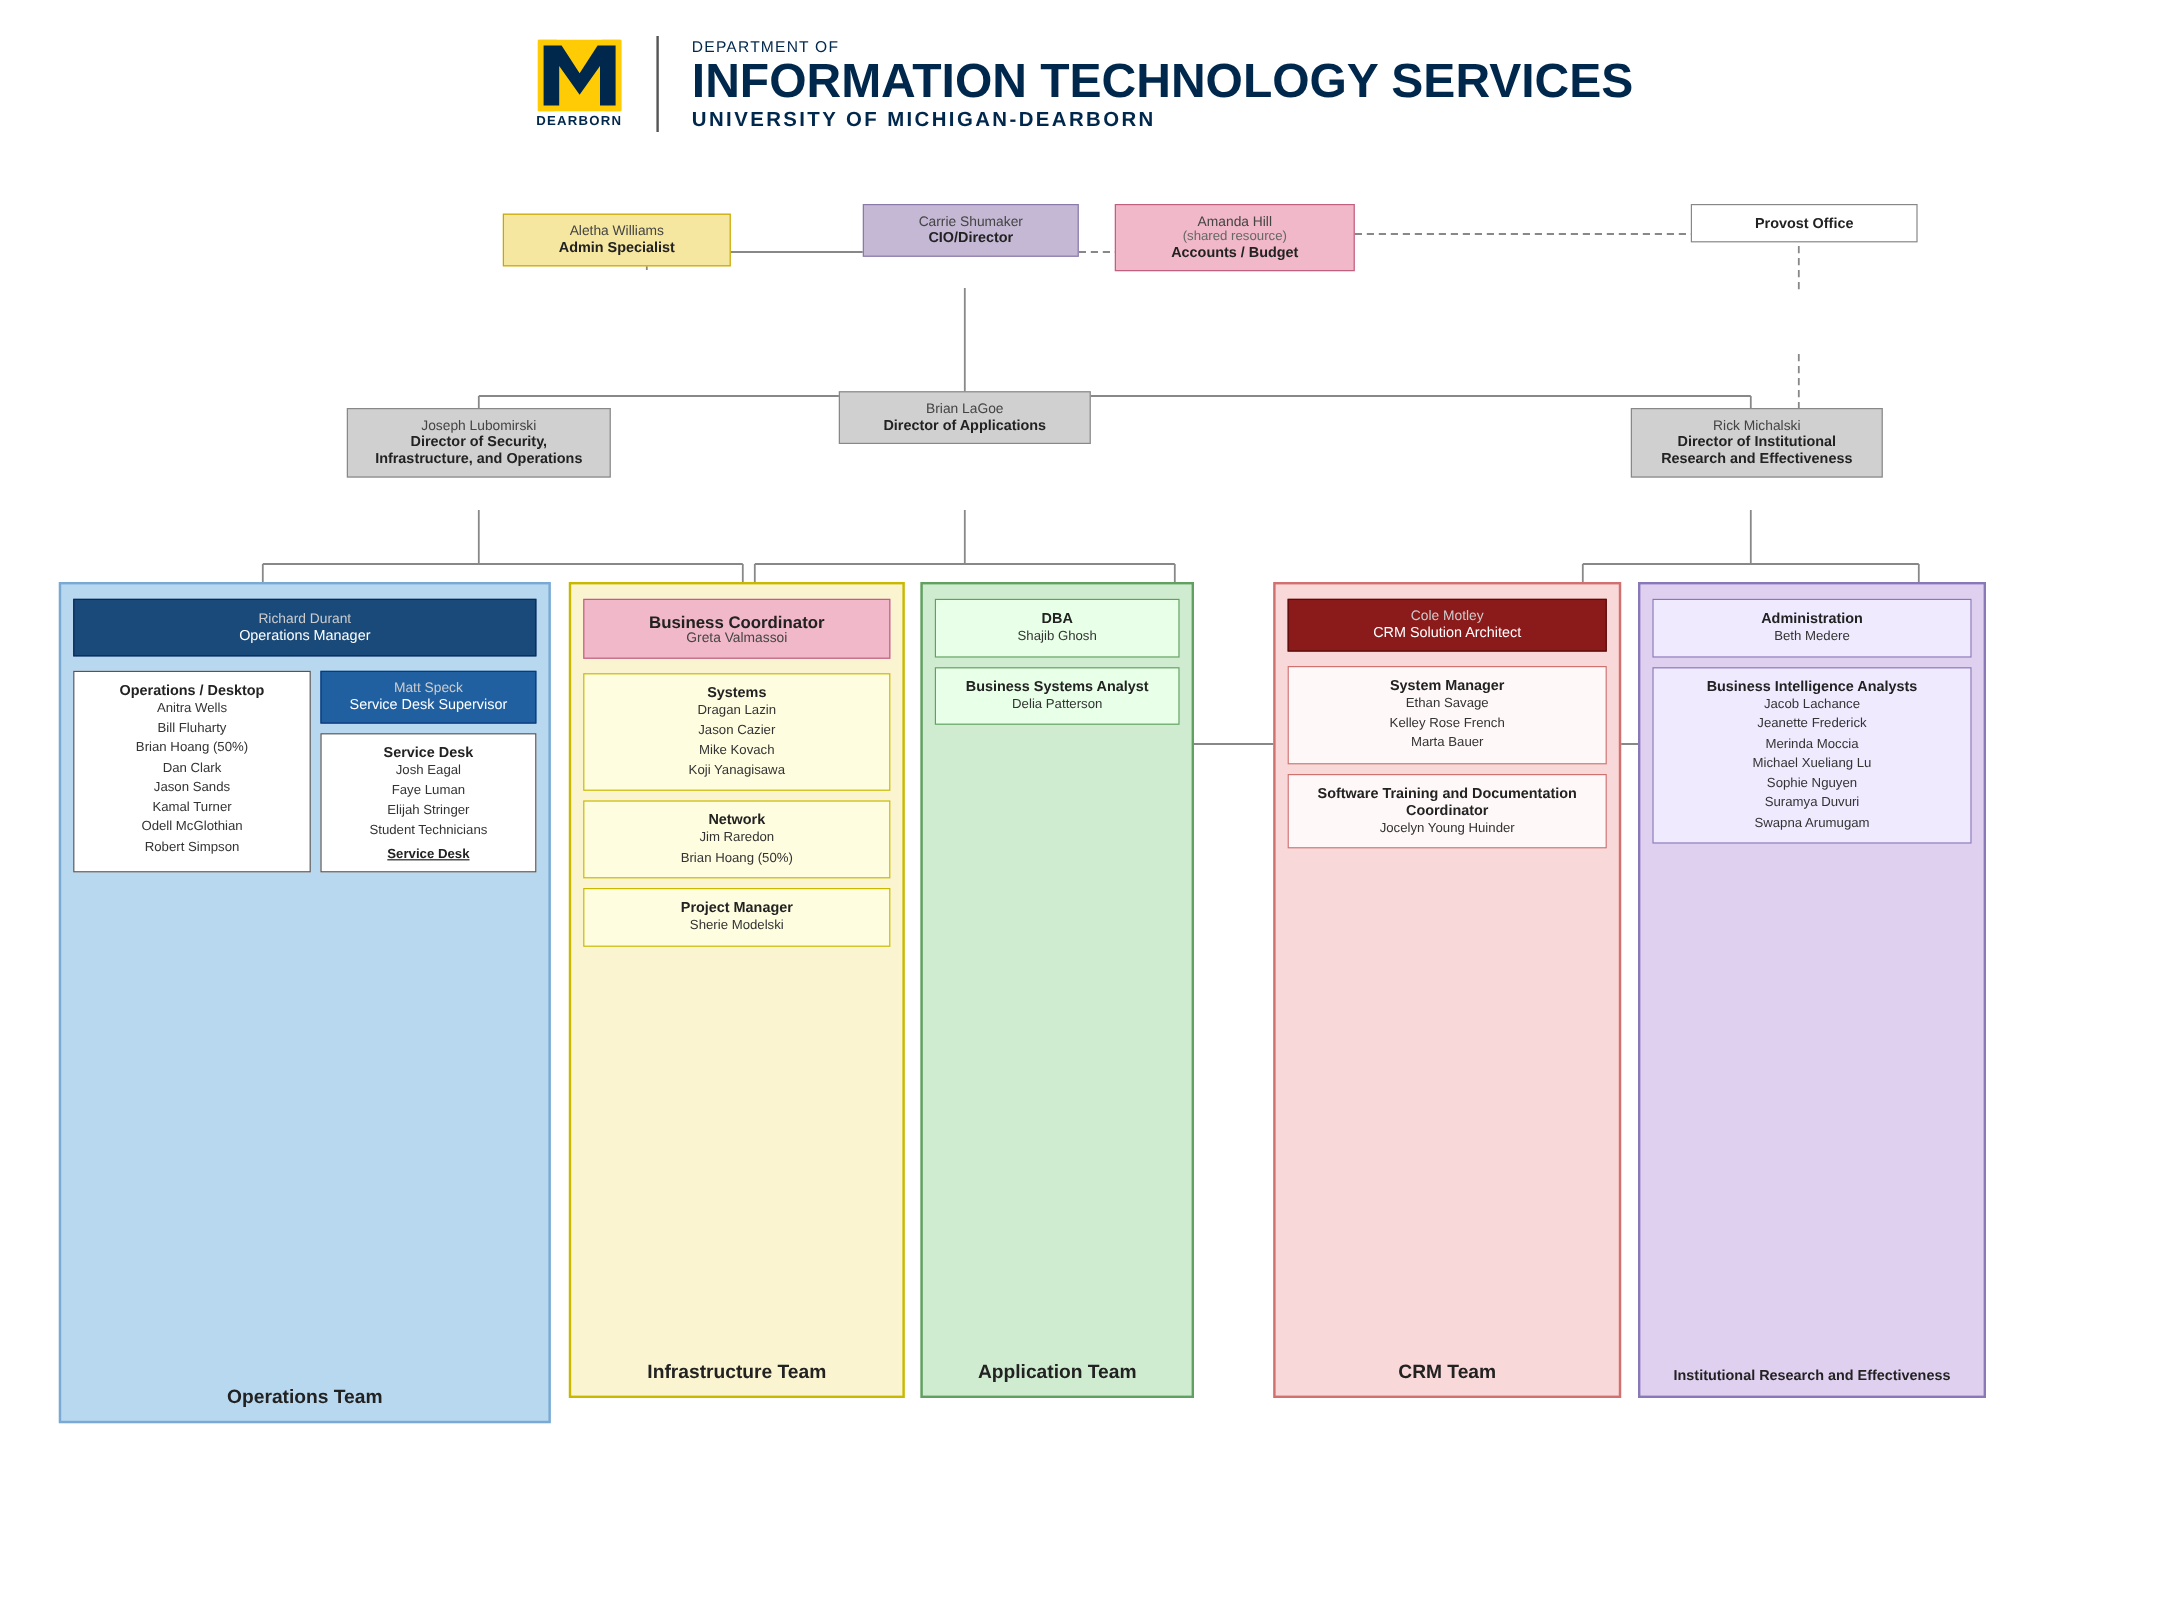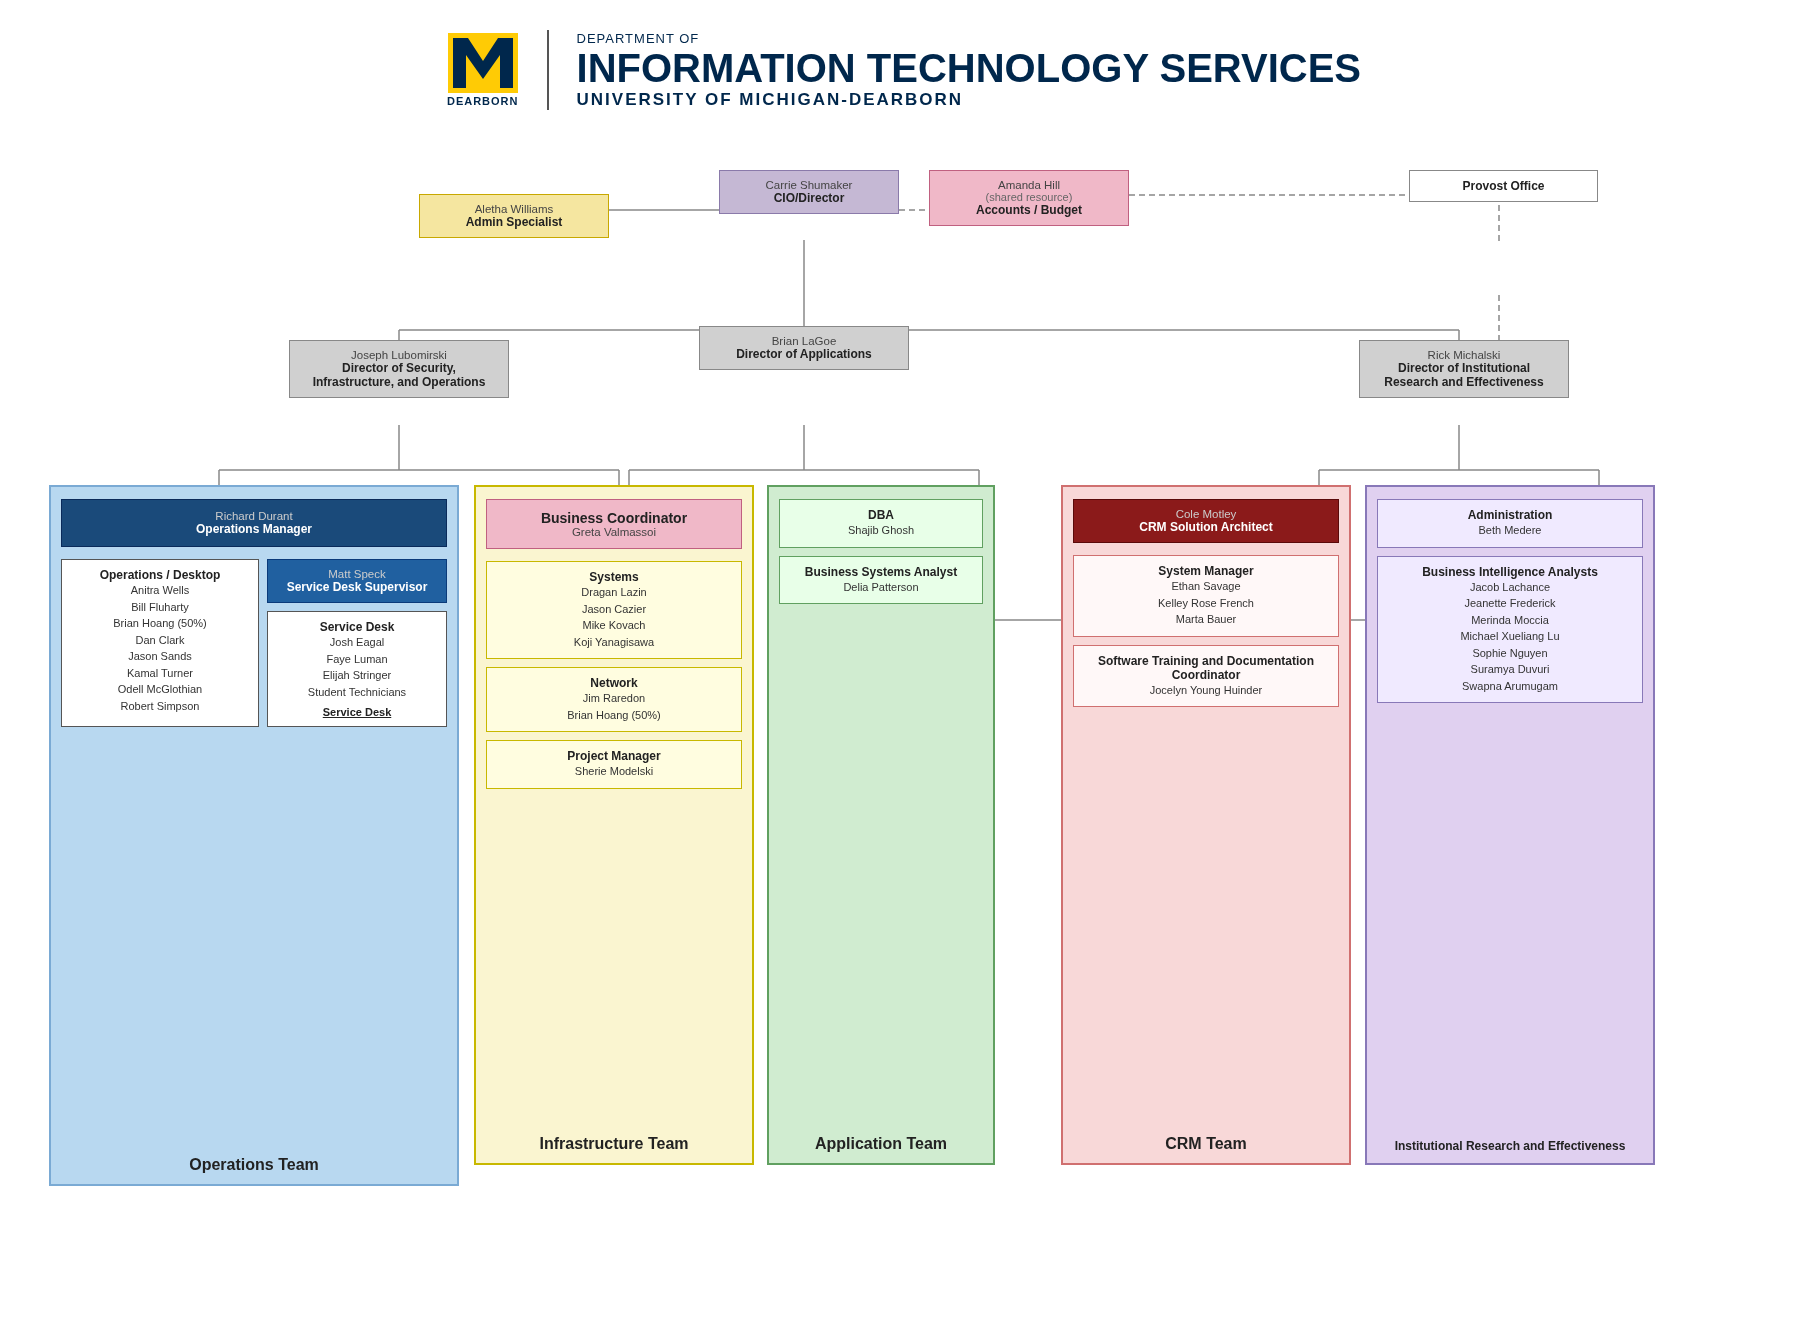--- a/index.html
+++ b/index.html
@@ -128,21 +128,21 @@
     .bx-infra-sub { background: #fffde0; border-color: #c8b800; }
     .bx-app-sub { background: #e8ffe8; border-color: #60a060; }
     .bx-crm-sub { background: #fff8f8; border-color: #d07070; }
     .bx-ire-sub { background: #f0eaff; border-color: #8878b8; }
     .bx-ops-sub { background: #fff; border-color: #555; }
 
     .nm { font-size: 11.5px; color: #444; }
     .nm-white { font-size: 11.5px; color: #ccc; }
     .ttl { font-weight: bold; font-size: 12px; }
     .ttl-lg { font-weight: bold; font-size: 14px; }
-    .ttl-white { font-weight: bold; font-size: 12px; color: #fff; }
+    .ttl-white { font-weight: normal; font-size: 12px; color: #fff; }
     .person-list { font-size: 11px; color: #333; line-height: 1.5; }
     .underline-bold { text-decoration: underline; font-weight: bold; font-size: 11px; }
   </style>
 </head>
 <body>
 
 <div class="header">
   <div class="logo-block">
 
     <svg class="logo-m" viewBox="0 0 70 60" xmlns="http://www.w3.org/2000/svg">
@@ -216,21 +216,21 @@
       <line x1="840" y1="490" x2="1070" y2="490" stroke="#888" stroke-width="1.5"></line>
       <line x1="840" y1="490" x2="840" y2="510" stroke="#888" stroke-width="1.5"></line>
       <line x1="1070" y1="490" x2="1070" y2="510" stroke="#888" stroke-width="1.5"></line>
 
       <line x1="1300" y1="450" x2="1300" y2="490" stroke="#888" stroke-width="1.5"></line>
       <line x1="1160" y1="490" x2="1440" y2="490" stroke="#888" stroke-width="1.5"></line>
       <line x1="1160" y1="490" x2="1160" y2="510" stroke="#888" stroke-width="1.5"></line>
       <line x1="1440" y1="490" x2="1440" y2="510" stroke="#888" stroke-width="1.5"></line>
     </svg>
 
-    <div class="abs-box bx bx-yellow" style="left:400px;top:64px;width:190px;">
+    <div class="abs-box bx bx-yellow" style="left:400px;top:48px;width:190px;">
       <div class="nm">Aletha Williams</div>
       <div class="ttl">Admin Specialist</div>
     </div>
 
     <div class="abs-box bx bx-cio" style="left:700px;top:40px;width:180px;">
       <div class="nm">Carrie Shumaker</div>
       <div class="ttl">CIO/Director</div>
     </div>
 
     <div class="abs-box bx bx-pink" style="left:910px;top:40px;width:200px;padding:8px 10px;">

